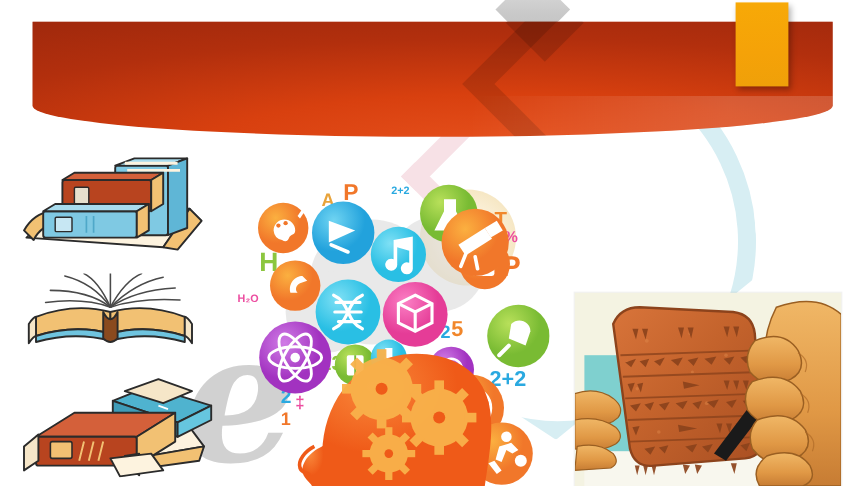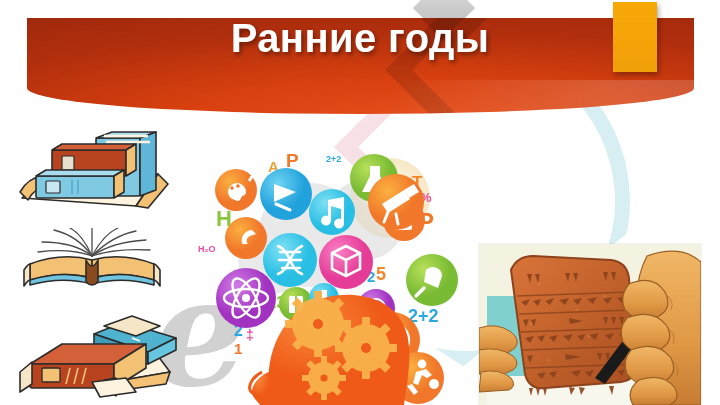--- a/index.html
+++ b/index.html
@@ -147,21 +147,20 @@
 
   <div class="wm-diamond"></div>
   <div class="wm-pink"></div>
   <div class="wm-blue-arc"></div>
   <div class="wm-e">e</div>
 
   <div class="banner">
     <div class="banner-diamond-lo"></div>
     <div class="banner-chevron"></div>
   </div>
-  <div class="title">Ранние годы</div>
   <div class="accent-rect"></div>
 
   <div class="pic books books-1">
     <svg viewBox="0 0 170 90" width="170" height="90">
       <g stroke="#2b2b2b" stroke-width="1.6" stroke-linejoin="round" fill="none">
 
         <path d="M14 70 L40 46 L150 46 L128 78 Z" fill="#fdf3df"></path>
         <path d="M128 78 L150 46 L160 56 L140 80 Z" fill="#f2c173"></path>
         <path d="M12 64 Q20 50 34 48 L42 56 Q26 60 20 72 Z" fill="#f2c173"></path>
 

